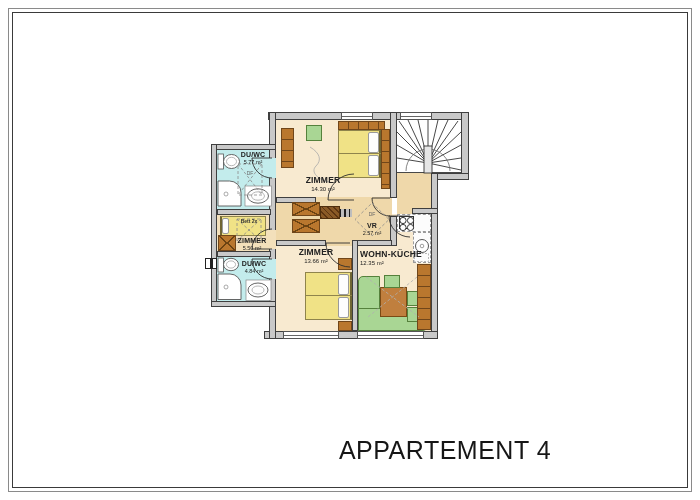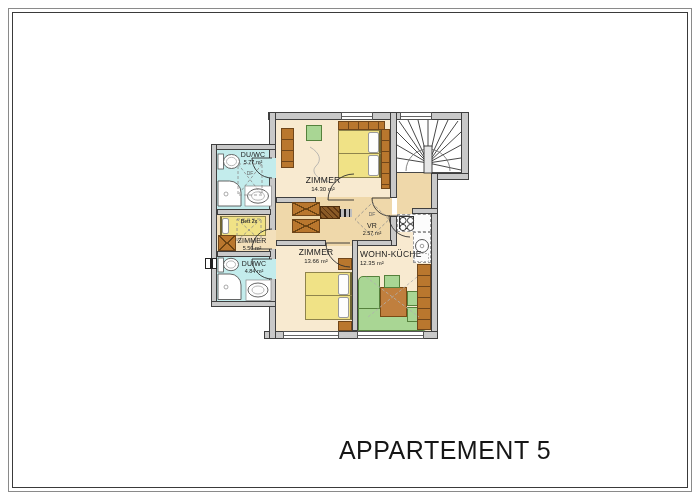--- a/index.html
+++ b/index.html
@@ -28,21 +28,21 @@
   .bedline{position:absolute;background:#8f844c;}
   .green{background:#a9d694;border:1px solid #55813c;}
   .sofa{background:#a9d694;border:1px solid #55813c;}
   .counter{background:#fcfcfc;border:1px dashed #9a9a9a;}
   .stove{background:#fff;border:1px solid #333;}
   .vent{background:#fff;border:1px solid #222;
         background-image:linear-gradient(90deg,transparent 0 4px,#222 4px 7px,transparent 7px 100%);}
   svg.overlay{position:absolute;left:0;top:0;pointer-events:none;}
   .lbl{position:absolute;transform:translateX(-50%);text-align:center;color:#222;
        white-space:nowrap;line-height:1.15;z-index:9;}
-  .lbl-name{font-size:7px;font-weight:normal;letter-spacing:.2px;}
+  .lbl-name{font-size:7px;font-weight:bold;letter-spacing:.2px;}
   .lbl-area{font-size:5.5px;}
   .lbl.lg .lbl-name{font-size:8.5px;}
   .lbl.lg .lbl-area{font-size:6px;}
   .lbl.leftal{transform:none;text-align:left;}
   .df{position:absolute;font-size:5px;color:#666;transform:translateX(-50%);z-index:9;}
   .bett{position:absolute;font-size:5px;font-weight:bold;color:#333;transform:translateX(-50%);z-index:9;white-space:nowrap;}
   .title{position:absolute;left:445px;top:436px;transform:translateX(-50%);
          font-size:25px;color:#161616;letter-spacing:.5px;white-space:nowrap;}
 </style>
 </head>
@@ -245,14 +245,14 @@
   <div class="lbl" style="left:372px;top:222px">
     <div class="lbl-name">VR</div>
     <div class="lbl-area">2.57 m²</div>
   </div>
 
   <div class="lbl lg leftal" style="left:360px;top:250px">
     <div class="lbl-name">WOHN-KÜCHE</div>
     <div class="lbl-area">12.35 m²</div>
   </div>
 
-  <div class="title">APPARTEMENT 5</div>
+  <div class="title">APPARTEMENT 4</div>
 </div>
 
 </body></html>

